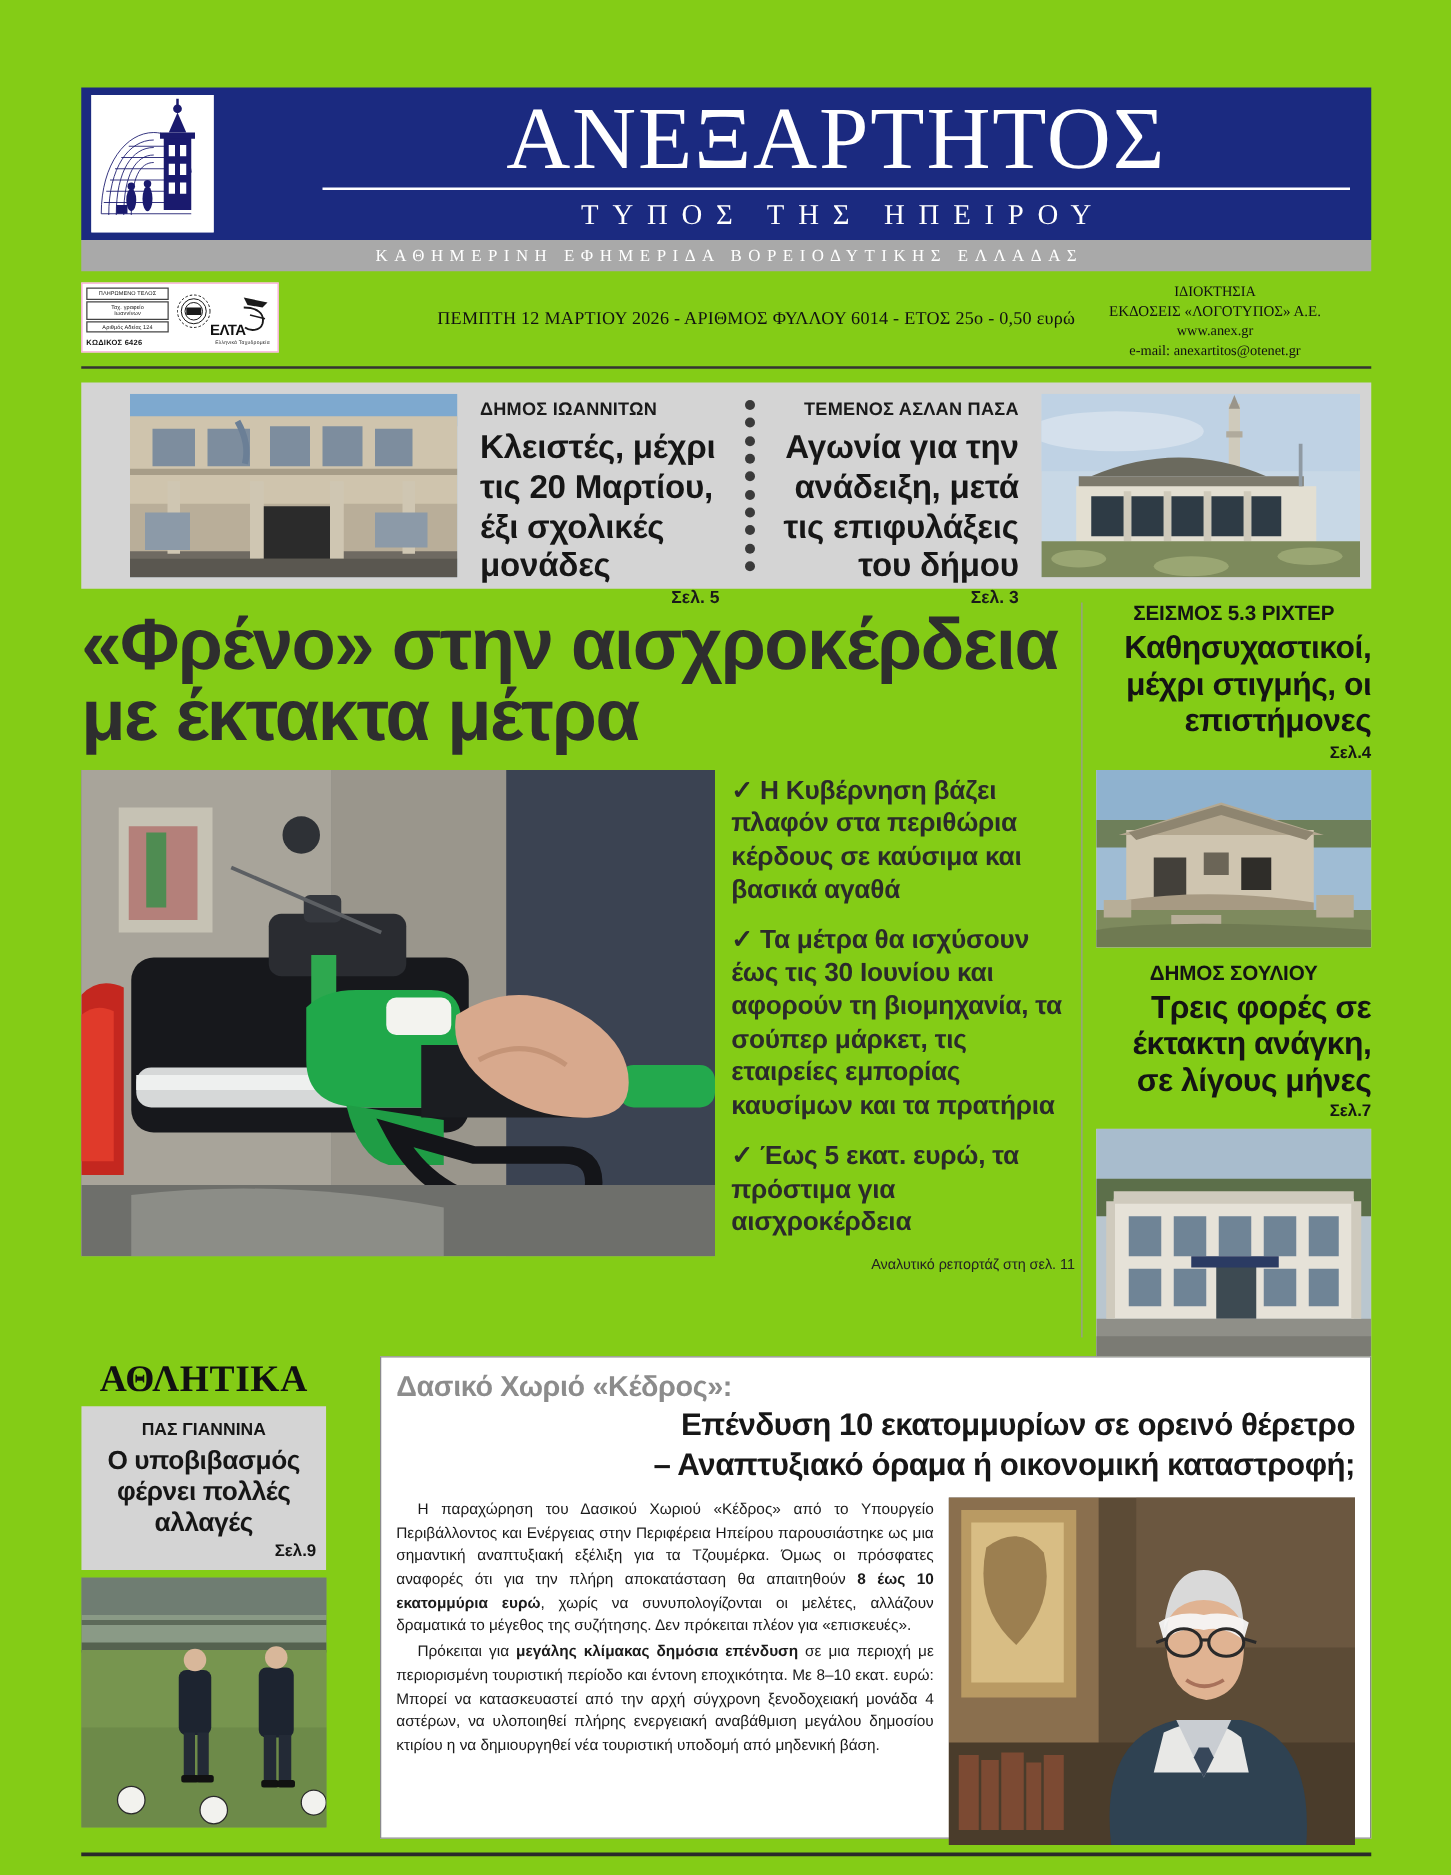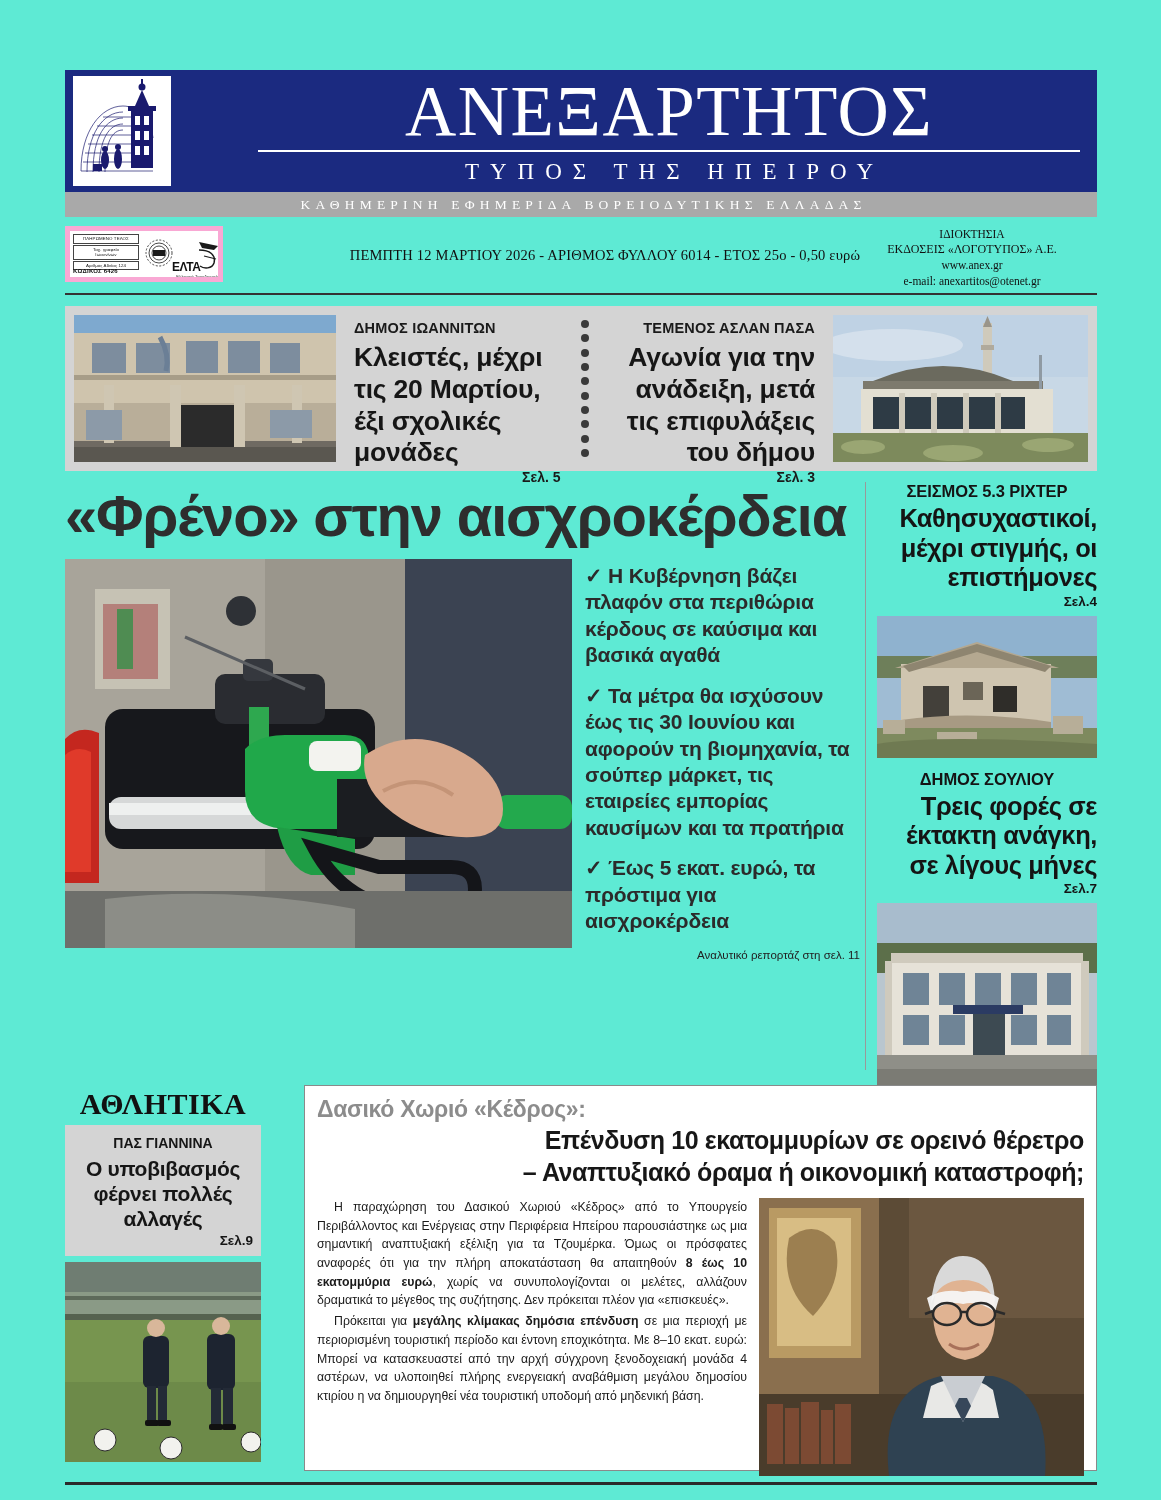--- a/index.html
+++ b/index.html
@@ -3,21 +3,21 @@
 <meta charset="utf-8">
 <title>ΑΝΕΞΑΡΤΗΤΟΣ</title>
 <style>
   * { box-sizing: border-box; margin: 0; padding: 0; }
   html, body {
     width: 1161px; height: 1500px;
     background: #ffffff;
     font-family: "Liberation Sans", sans-serif;
     overflow: hidden;
   }
-  .page { position: relative; width: 1161px; height: 1500px; background: #5eead4; }
+  .page { position: relative; width: 1161px; height: 1500px; background: #84cc16; }
 
   
   .masthead { position: absolute; left: 65px; top: 70px; width: 1032px; }
   .mast-blue {
     position: relative; height: 122px; background: #1b2a80;
     display: flex; align-items: center;
   }
   .mast-logo {
     position: absolute; left: 8px; top: 6px; width: 98px; height: 110px;
     background: #fff; overflow: hidden;
@@ -43,21 +43,21 @@
   .mast-gray span {
     font-family: "Liberation Serif", serif;
     font-size: 13.5px; color: #ffffff; letter-spacing: 5.2px; padding-left: 5px;
     font-weight: 400;
   }
 
   
   .infobar { position: absolute; left: 65px; top: 226px; width: 1032px; height: 60px; }
   .elta-box {
     position: absolute; left: 0; top: 0; width: 158px; height: 56px;
-    border: 5px solid #f9a8d4; background: #fff; overflow: hidden;
+    border: 1px solid #f9a8d4; background: #fff; overflow: hidden;
   }
   .elta-left { position: absolute; left: 3px; top: 3px; width: 66px; }
   .elta-cell {
     border: 1px solid #444; font-size: 4.4px; text-align: center;
     padding: 1px 0; color: #111; line-height: 1.25; letter-spacing: .1px;
     margin-bottom: 1px;
   }
   .elta-code {
     position: absolute; left: 3px; bottom: 3px; font-size: 6px;
     font-weight: 700; color: #111; letter-spacing: .2px;
@@ -76,21 +76,21 @@
     font-family: "Liberation Serif", serif; color: #111;
   }
   .publisher div { font-size: 11.5px; line-height: 1.33; }
   .publisher .p-big { font-size: 12px; }
 
   .hrule-top { position: absolute; left: 65px; top: 293px; width: 1032px; height: 2px; background: #333; }
 
   
   .teaser-strip {
     position: absolute; left: 65px; top: 306px; width: 1032px; height: 165px;
-    background: #d4d4d4; display: flex; align-items: stretch;
+    background: #d4d4d4; display: flex; align-items: stretch; padding-left: 30px;
   }
   .teaser-photo { width: 262px; margin: 9px 0 9px 9px; overflow: hidden; position: relative; }
   .teaser-photo.right { margin: 9px 9px 9px 0; width: 255px; }
   .teaser-text { flex: 1; padding: 14px 14px 6px 18px; display: flex; flex-direction: column; }
   .teaser-text.right { text-align: right; padding: 14px 18px 6px 14px; }
   .teaser-kicker {
     font-size: 14.5px; font-weight: 700; color: #1a1a1a; letter-spacing: .2px;
     margin-bottom: 6px;
   }
   .teaser-head {
@@ -385,20 +385,21 @@
     </div>
   </div>
 
   <div class="main-wrap">
 
     <div class="side-divider"></div>
 
     <div class="col-main">
       <div class="main-head">
         <span>«Φρένο» στην αισχροκέρδεια</span>
+        <span class="l2">με έκτακτα μέτρα</span>
       </div>
 
       <div class="main-lower">
         <div class="main-photo">
           <svg class="ph" viewBox="0 0 507 389" preserveAspectRatio="none">
             <rect width="507" height="389" fill="#8d8d88"></rect>
             <rect x="0" y="0" width="200" height="389" fill="#a8a49a"></rect>
             <rect x="200" y="0" width="140" height="389" fill="#9a968c"></rect>
             <rect x="340" y="0" width="167" height="389" fill="#3b4352"></rect>
             <rect x="30" y="30" width="75" height="100" fill="#c6c2b4"></rect>

